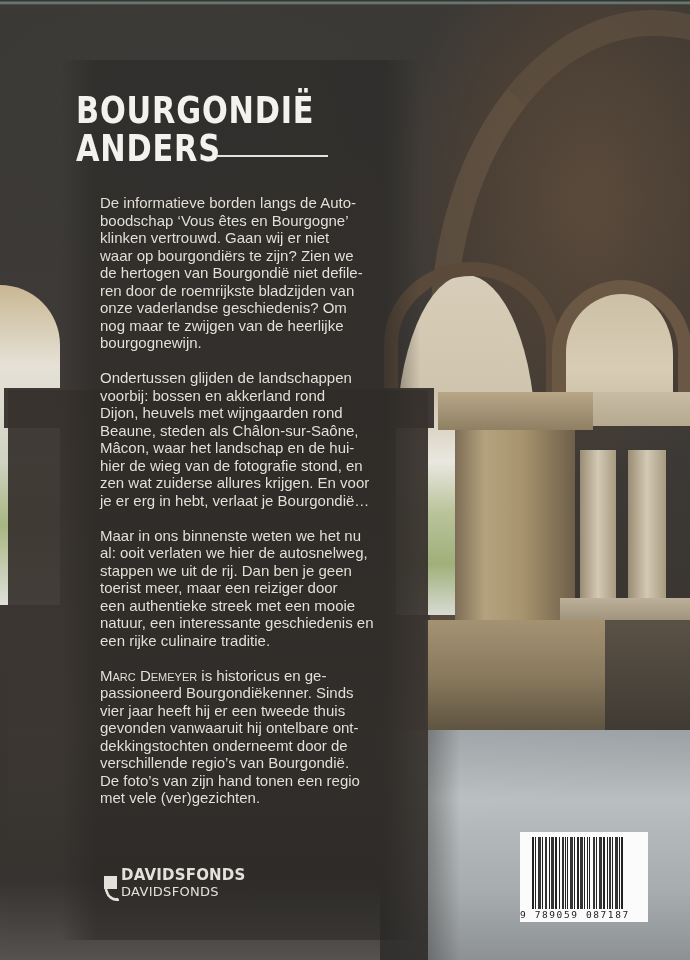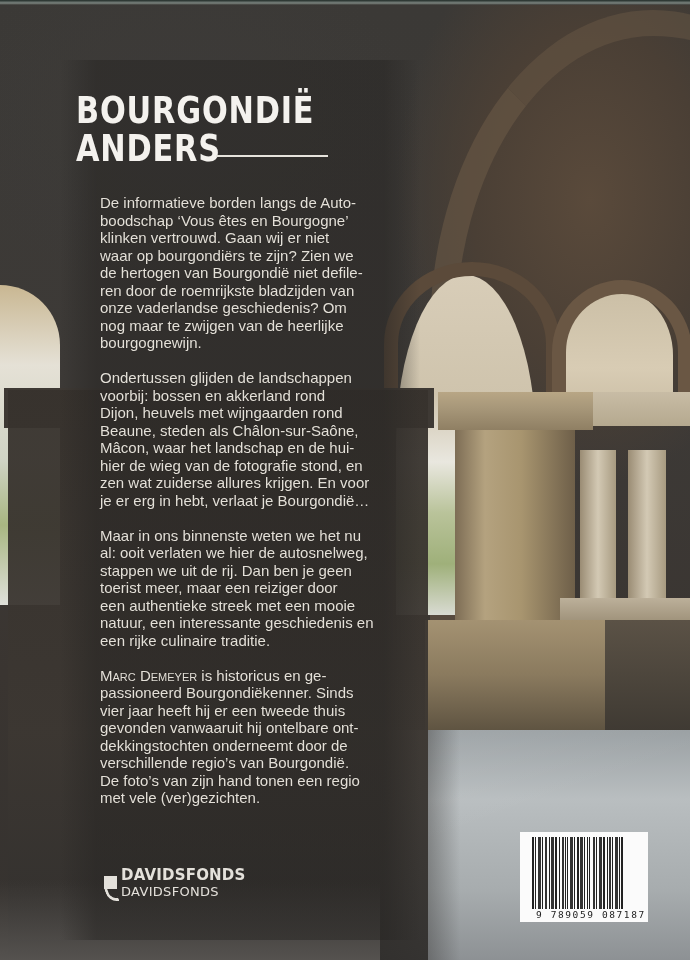--- a/index.html
+++ b/index.html
@@ -88,21 +88,21 @@
   .logo-mark .blk { position: absolute; left: 0; top: 0; width: 13px; height: 13px; background: #e4e1db; border-radius: 0 0 0 2px; }
   .logo-mark .tail { position: absolute; left: 2px; top: 11px; width: 8px; height: 11px; border-left: 3px solid #e4e1db; border-bottom: 3px solid #e4e1db; border-radius: 0 0 0 8px; transform: skewX(20deg); }
   .logo-text { font-family: "DejaVu Sans", sans-serif; line-height: 1; }
   .logo-text .l1 { display: block; font-weight: bold; font-size: 15px; letter-spacing: 0.2px; }
   .logo-text .l2 { display: block; font-size: 13px; letter-spacing: 0.3px; margin-top: 2px; }
 
   
   .barcode { position: absolute; left: 520px; top: 832px; width: 128px; height: 90px; background: #fbfbfb; }
   .bars { position: absolute; left: 12px; top: 5px; width: 104px; height: 72px; display: flex; align-items: stretch; }
   .bars span { display: block; height: 100%; }
-  .isbn-digits { position: absolute; left: 16px; bottom: 2px; width: 120px; font-family: "DejaVu Sans Mono", monospace;
+  .isbn-digits { position: absolute; left: 0; bottom: 2px; width: 120px; font-family: "DejaVu Sans Mono", monospace;
     font-size: 9.5px; color: #222; letter-spacing: 1.6px; white-space: nowrap; }
 </style>
 </head>
 <body>
 
 <div class="cover">
   <div class="topstrip"></div>
 
   <div class="bg">
     <div class="vault-dark"></div>

